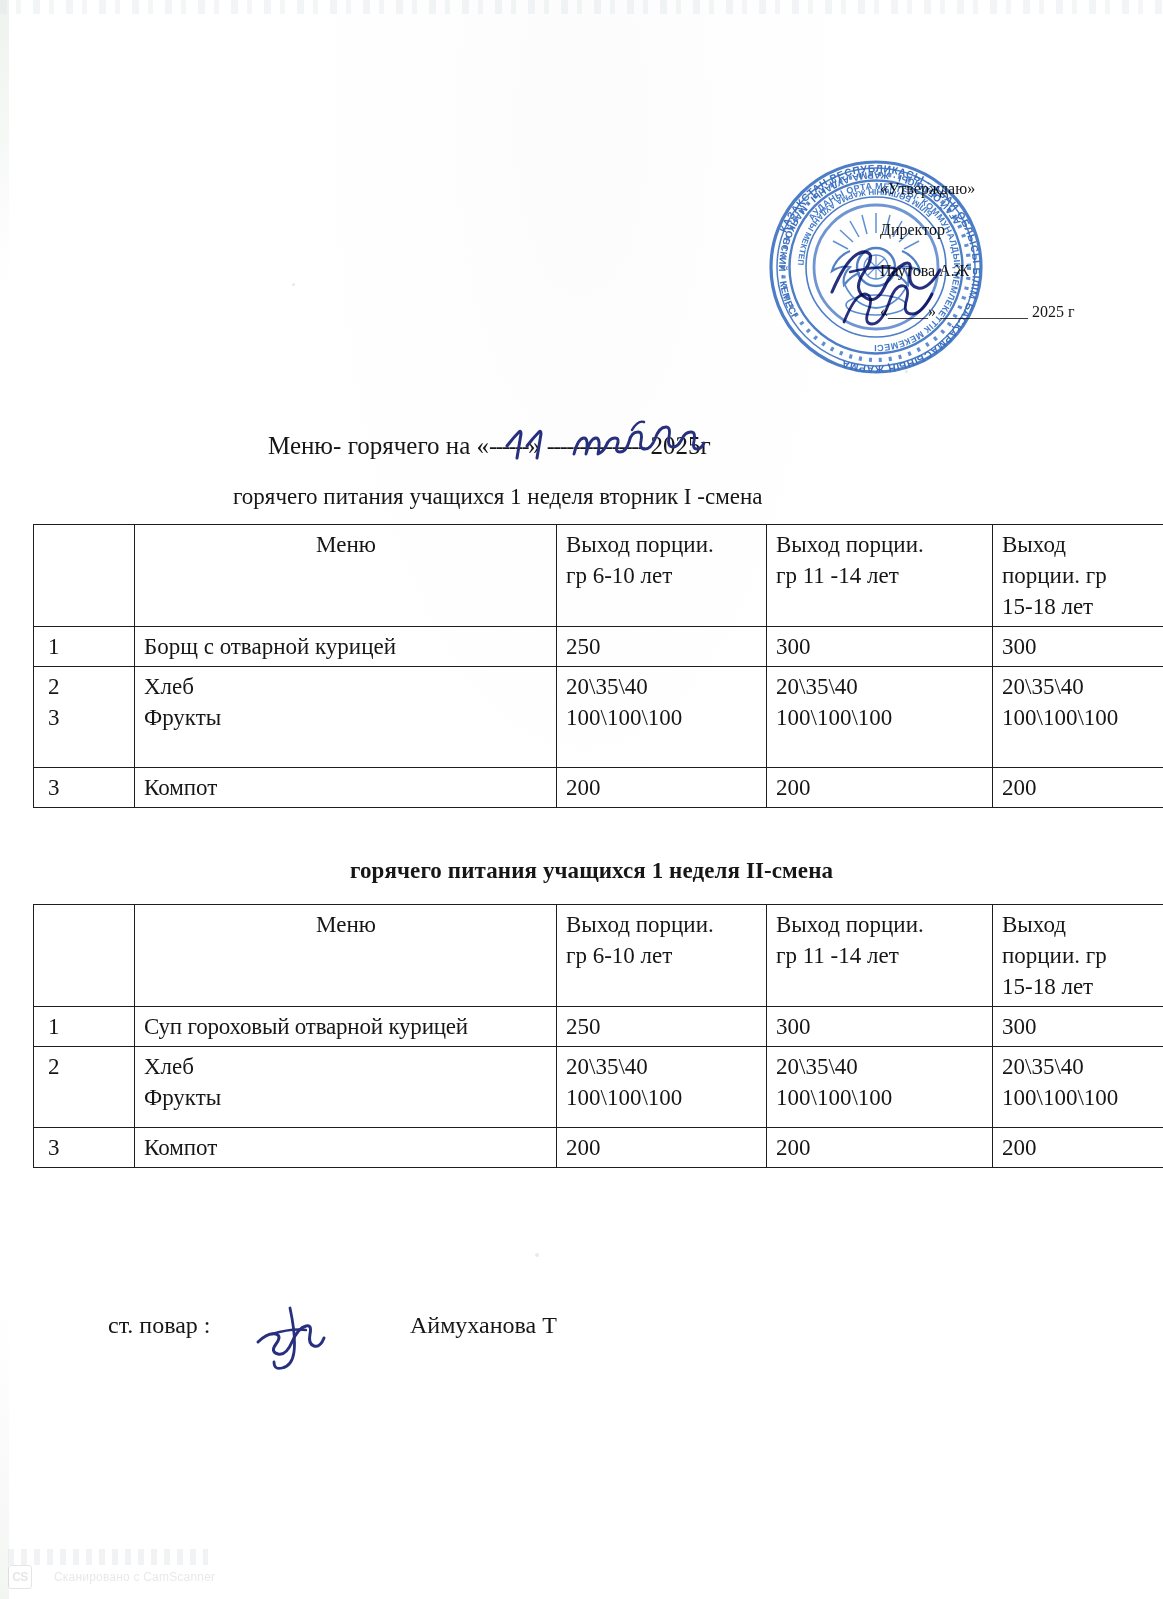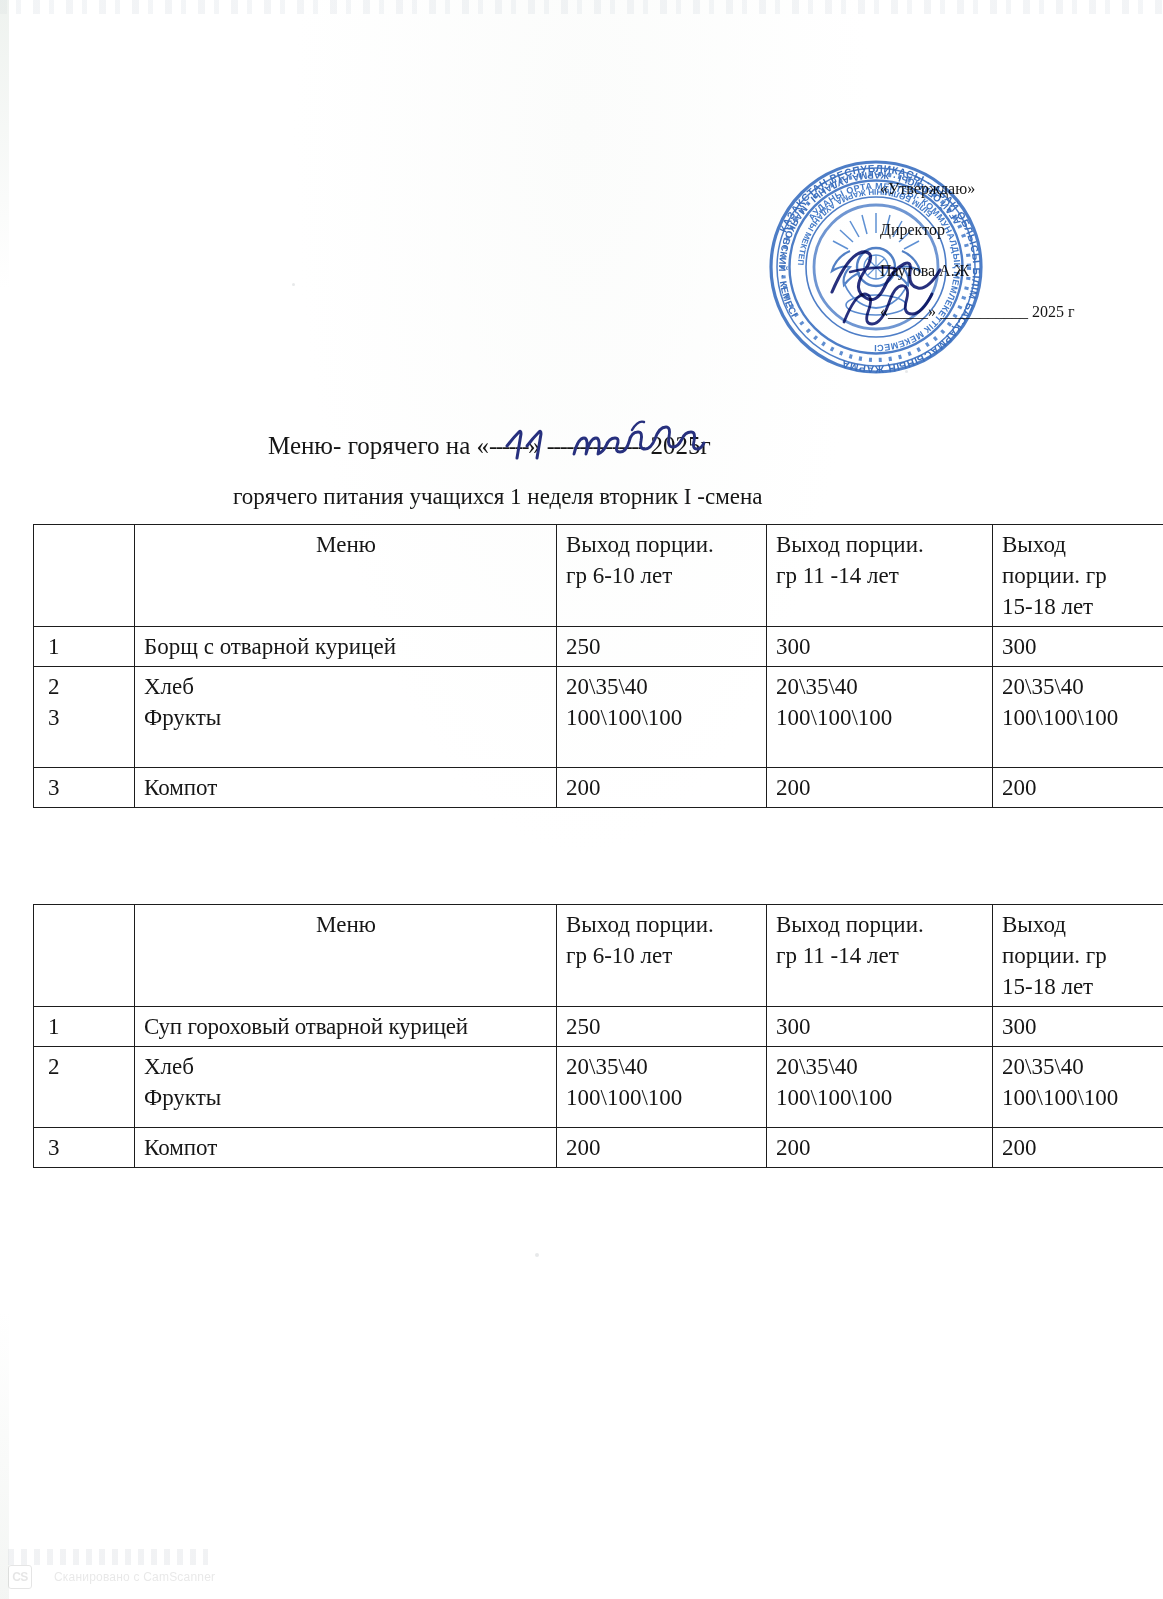--- a/index.html
+++ b/index.html
@@ -374,20 +374,21 @@
       <tr>
         <td class="c-num">3</td>
         <td class="c-menu">Компот</td>
         <td class="c-p1">200</td>
         <td class="c-p2">200</td>
         <td class="c-p3">200</td>
       </tr>
     </tbody>
   </table>
 
+  <div class="subtitle subtitle-2">горячего питания  учащихся   1 неделя  II-смена</div>
 
   <table class="menu-table t2">
     <tbody>
       <tr class="hdr">
         <td class="c-num"></td>
         <td class="c-menu">Меню</td>
         <td class="c-p1">
           <span class="stack">
             <span>Выход порции.</span>
             <span>гр 6-10 лет</span>
@@ -453,20 +454,29 @@
         <td class="c-num">3</td>
         <td class="c-menu">Компот</td>
         <td class="c-p1">200</td>
         <td class="c-p2">200</td>
         <td class="c-p3">200</td>
       </tr>
     </tbody>
   </table>
 
   <div class="signatures">
+    <div class="sig-row">
+      <span class="sig-role">ст. повар :</span>
+      <span class="sig-name">Аймуханова Т</span>
+      <svg class="sig-ink" style="left:142px;top:-14px;width:90px;height:72px;" viewBox="0 0 90 72" aria-hidden="true">
+        <path d="M 8 44 q 10 -10 18 -8 q 6 2 0 10 q -6 8 2 10 q 8 2 14 -12 q 6 -14 14 -16 q 6 -2 4 8 q -2 10 4 12 q 6 2 10 -8" fill="none" stroke="#27307e" stroke-width="3" stroke-linecap="round"></path>
+        <path d="M 40 10 q 6 28 4 44 q -2 14 -12 16 q -8 2 -8 -6" fill="none" stroke="#27307e" stroke-width="2.8" stroke-linecap="round"></path>
+        <path d="M 22 36 q 20 -6 34 -4" fill="none" stroke="#27307e" stroke-width="2.4" stroke-linecap="round"></path>
+      </svg>
+    </div>
   </div>
 
   <div class="cam-smudge"></div>
   <div class="cam">
     <div class="cam-badge">CS</div>
     <div class="cam-text">Сканировано с CamScanner</div>
   </div>
 
 </div>
 

